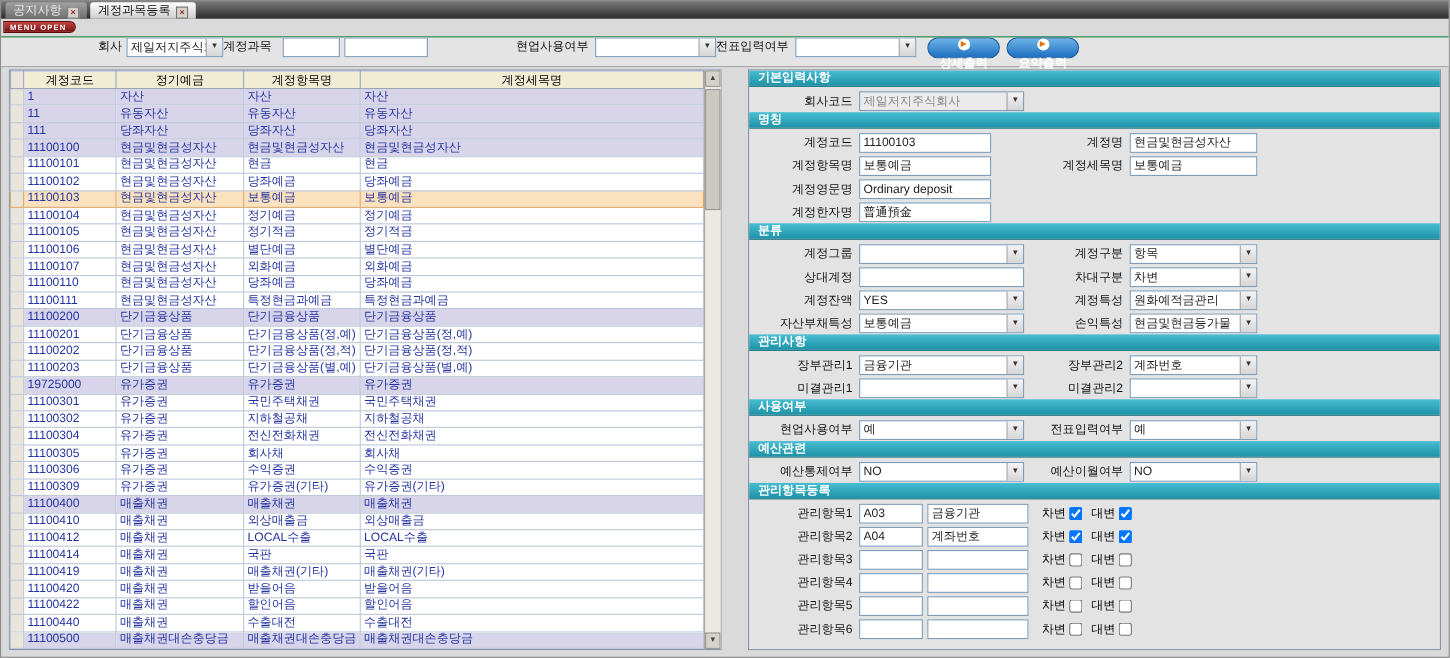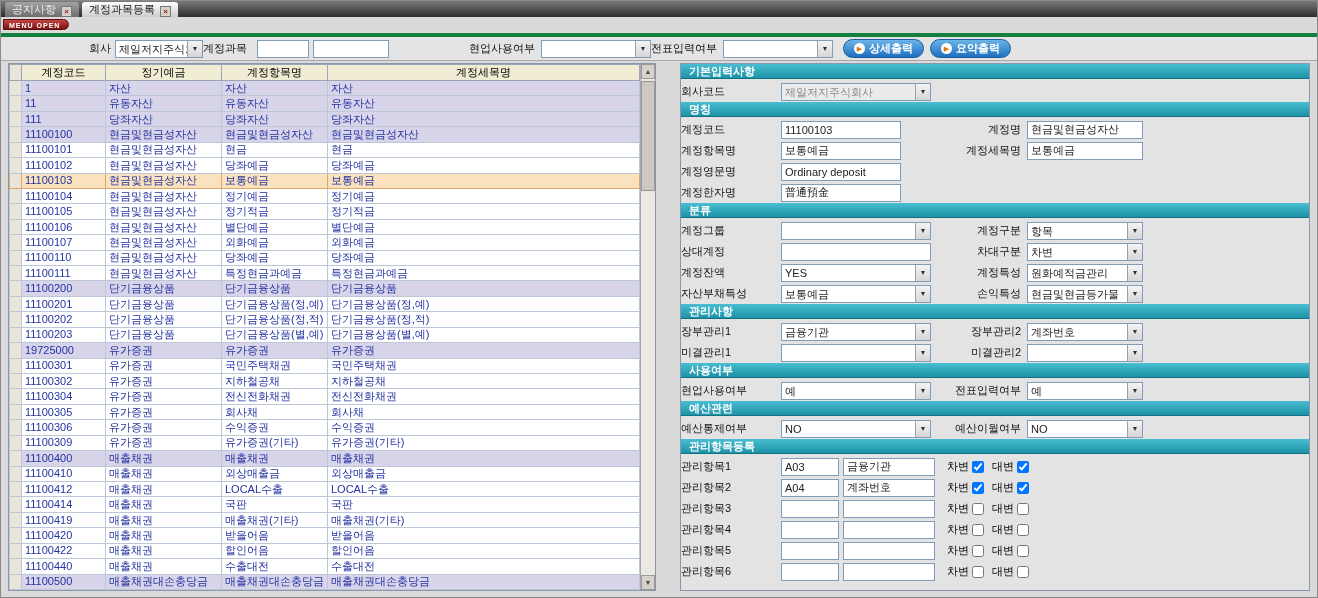--- a/index.html
+++ b/index.html
@@ -17,40 +17,40 @@
   .tab.active { background:linear-gradient(#ffffff,#cdcdcd); color:#111; }
   .tab .close { width:11px; height:11px; background:#d6d2ca; border:1px solid #777; font-size:8px; line-height:9px; text-align:center; color:#8d1d1d; font-weight:bold; }
 
   
   .menuopen { position:absolute; left:2px; top:18px; height:11px; padding:0 8px 0 5px;
     background:linear-gradient(#c34444,#7c1212); color:#fff; font-size:7px; font-weight:bold;
     letter-spacing:1px; line-height:11px; border-radius:0 6px 6px 0; border:1px solid #5d0d0d; }
 
   
   .formbar { position:absolute; left:0; right:0; top:32px; height:28px; background:#e4e4e4;
-    border-top:4px solid #15803d; border-bottom:1px solid #a8a8a8; display:flex; align-items:center; font-size:11px; color:#111; }
+    border-top:1px solid #15803d; border-bottom:1px solid #a8a8a8; display:flex; font-size:11px; color:#111; }
   .flabel-auto { white-space:nowrap; }
   .ml88 { margin-left:88px; } .ml22 { } .ml4 { margin-left:4px; }
   .ml80 { margin-left:80px; } .ml10 { margin-left:10px; } .ml6 { margin-left:6px; }
 
   .tinput { border:1px solid #7f9db9; background:#fff; height:18px; font-size:11px; padding:0 3px;
     font-family:"Liberation Sans","DejaVu Sans",sans-serif; color:#222; }
   .w52{width:52px;} .w76{width:76px;} .w88{width:88px;} .w110{width:110px;}
   .cw150{width:150px;} .cw120{width:120px;} .cw116{width:116px;} .cw58{width:58px;} .cw92{width:92px;}
 
   .sel { display:inline-flex; height:18px; border:1px solid #7f9db9; background:#fff; align-items:stretch; overflow:hidden; }
   .sel-val { flex:1; padding:0 3px; line-height:16px; white-space:nowrap; overflow:hidden; color:#222; }
   .sel-arrow { width:15px; background:linear-gradient(#f4f4f4,#d6d6d6); border-left:1px solid #a0a0a0;
     text-align:center; font-size:7px; line-height:16px; color:#333; flex:none; }
   .sel.disabled { background:#ebebeb; }
   .sel.disabled .sel-val { color:#888; }
 
   .btn { display:flex; align-items:center; gap:4px; height:19px; padding:0 10px; border-radius:10px;
     background:linear-gradient(#6cb4e8,#1e6fc0); border:1px solid #185c9e; color:#fff; font-weight:bold;
-    font-size:11px; font-family:"Liberation Sans","DejaVu Sans",sans-serif; cursor:pointer; }
+    font-size:11px; font-family:"Liberation Sans","DejaVu Sans",sans-serif; cursor:pointer;flex-direction:column; }
   .btn-icon { width:11px; height:11px; border-radius:50%; background:#fff; color:#e07818; font-size:7px;
     line-height:11px; text-align:center; }
 
   
   .main { position:absolute; left:7px; right:7px; top:62px; height:528px; display:flex; gap:24px; }
 
   
   .grid-wrap { width:648px; display:flex; border:1px solid #8a96aa; background:#fff; }
   table.grid { flex:1; border-collapse:collapse; table-layout:fixed; font-size:11px; }
   table.grid th { background:#f1edd5; border:1px solid #9aa5b8; height:15px; font-weight:normal; color:#000;
@@ -69,21 +69,21 @@
   .sb-track { flex:1; position:relative; }
   .sb-thumb { position:absolute; left:0; top:2px; width:100%; height:110px; background:#cdc9c0; border:1px solid #999; }
 
   
   .panel { flex:1; background:#e3e3e3; border:1px solid #8a96aa; overflow:hidden; }
   .sec-header { height:15px; line-height:15px; background:linear-gradient(#49bdd1,#1d93a8); color:#fff;
     font-weight:bold; font-size:11px; padding-left:8px; border-bottom:1px solid #157181; margin-bottom:2px; }
   .frow { display:flex; align-items:center; height:21px; }
   .slot { display:flex; align-items:center; }
   .slot.first { width:254px; }
-  .lbl { width:100px; padding-right:6px; color:#111; white-space:nowrap; }
+  .lbl { width:100px; text-align:right; padding-right:6px; color:#111; white-space:nowrap; }
   .lbl2 { width:92px; text-align:right; padding-right:6px; color:#111; white-space:nowrap; }
   .cblabel { margin-left:12px; margin-right:3px; white-space:nowrap; }
   .cblabel.second { margin-left:8px; }
   input[type=checkbox] { width:12px; height:12px; }
 </style>
 </head>
 <body>
 
 <div class="app">
 

